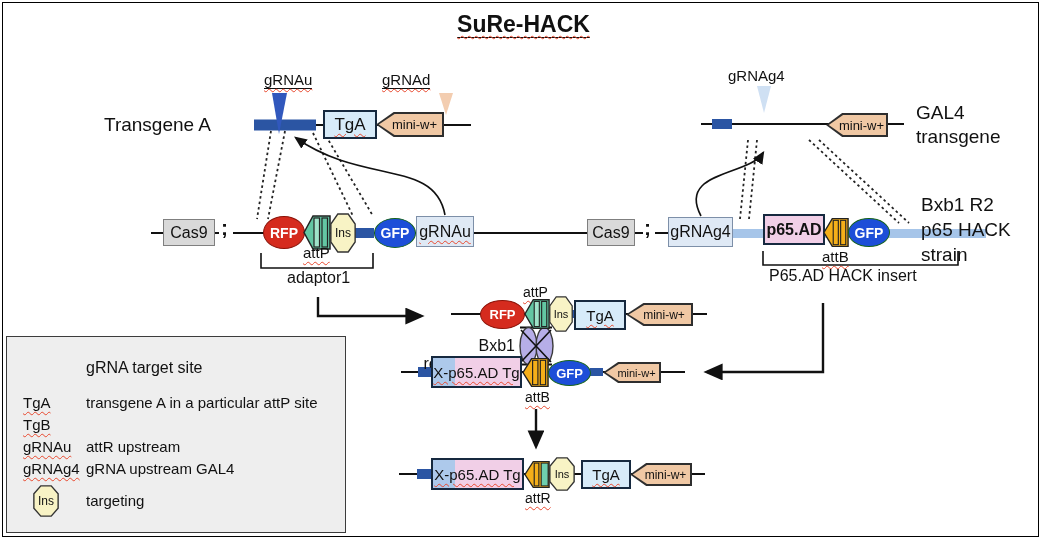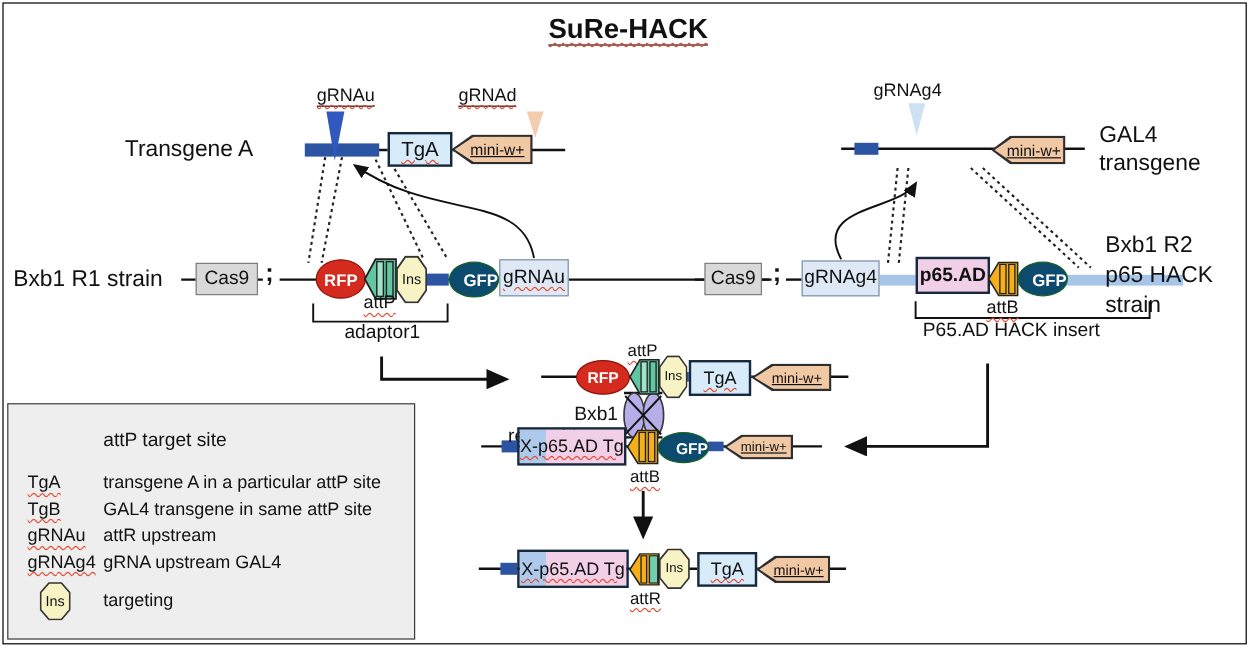--- a/index.html
+++ b/index.html
@@ -17,26 +17,26 @@
   .titlebar { left:0; top:8px; width:1041px; text-align:center; z-index:2; }
   .titlebar span { font-size:23px; font-weight:bold; }
   .box { display:flex; align-items:center; justify-content:center; border:2px solid #16293f; background:#d7ebf9; }
   .box.gray { background:#d9d9d9; border:1.5px solid #7f7f7f; }
   .box.mblue { background:#a6c5e9; }
   .box.pblue { background:#dfe9f5; border:1.5px solid #7d8fa8; }
   .box.pink { background:#f1cfe7;font-weight:bold; }
   .box.split { background:linear-gradient(90deg,#adc9eb 0 22px,#f1cfe7 22px); }
   .ell { border-radius:50%; display:flex; align-items:center; justify-content:center; color:#fff; font-weight:bold; }
   .ell.red { background:#d52b1e; border:1.8px solid #8c1308; }
-  .ell.green { background:#0c4a6e; border:1.8px solid #17641c;justify-content:flex-end; }
+  .ell.green { background:#1d4ed8; border:1.8px solid #17641c; }
   .marrow { display:flex; align-items:center; justify-content:center; }
   .marrow i { position:absolute; display:block; clip-path:polygon(0 50%,26% 0,100% 0,100% 100%,26% 100%); }
   .marrow .mo { inset:0; background:#2e2e2e; }
   .marrow .mi { inset:1.6px 1.6px 1.6px 2.8px; background:#f0c8a4; }
-  .marrow span { position:relative; margin-left:9px; font-size:13px;text-decoration:underline; }
+  .marrow span { position:relative; margin-left:9px; font-size:13px; }
   .ins { display:flex; align-items:center; justify-content:center; }
   .ins svg { position:absolute; inset:0; width:100%; height:100%; }
   .ins span { position:relative; font-size:12px; }
   .legend { background:#eeeeee; border:1.5px solid #3c3c3c; }
   .semi { font-size:21px; font-weight:600; }
 </style>
 </head>
 <body>
 
 <div class="canvas">
@@ -127,21 +127,20 @@
 <div class="abs node s15 ul sq" style="left:379px;top:68px">gRNAd</div>
 <div class="abs node box" style="left:320px;top:107px;width:54px;height:29px">
       <span class="sq" style="font-size:17px">TgA</span>
     </div>
 <div class="abs node marrow" style="left:373px;top:109px;width:68px;height:25px">
       <i class="mo"></i>
       <i class="mi"></i>
       <span>mini-w+</span>
     </div>
 
-<div class="abs node lbl" style="left:8px;top:219px">Bxb1 R1 strain</div>
 <div class="abs node box gray" style="left:160px;top:216px;width:52px;height:27px">
       <span class="s16">Cas9</span>
     </div>
 <div class="abs node semi" style="left:218px;top:213px">;</div>
 <div class="abs node ell red" style="left:260px;top:213px;width:42px;height:33px">
       <span class="s14">RFP</span>
     </div>
 <svg class="abs node" style="left:300px;top:211px" width="28" height="37" viewBox="0 0 28 37" preserveAspectRatio="none">
   <path d="M1 18.5 L10 2 H27 V35 H10 Z" fill="#63c6a3" stroke="#222" stroke-width="1.5"></path>
   <rect x="11" y="4" width="5.5" height="29" fill="#9fe3c9" stroke="#222" stroke-width="1.2"></rect>
@@ -257,25 +256,24 @@
 <div class="abs node box" style="left:578px;top:457px;width:50px;height:29px">
       <span class="s15 sq">TgA</span>
     </div>
 <div class="abs node marrow" style="left:627px;top:460px;width:62px;height:23px">
       <i class="mo"></i>
       <i class="mi"></i>
       <span style="font-size:12px">mini-w+</span>
     </div>
 
 <div class="abs node legend" style="left:3px;top:333px;width:340px;height:197px"></div>
-<div class="abs node s16" style="left:83px;top:356px;z-index:2">attP target site</div>
+<div class="abs node s16" style="left:83px;top:356px;z-index:2">gRNA target site</div>
 <div class="abs node s15 sq" style="left:20px;top:391px;z-index:2">TgA</div>
 <div class="abs node s15" style="left:83px;top:391px;z-index:2">transgene A in a particular attP site</div>
 <div class="abs node s15 sq" style="left:20px;top:413px;z-index:2">TgB</div>
-<div class="abs node s15" style="left:83px;top:413px;z-index:2">GAL4 transgene in same attP site</div>
 <div class="abs node s15 sq" style="left:20px;top:435px;z-index:2">gRNAu</div>
 <div class="abs node s15" style="left:83px;top:435px;z-index:2">attR upstream</div>
 <div class="abs node s15 sq" style="left:20px;top:457px;z-index:2">gRNAg4</div>
 <div class="abs node s15" style="left:83px;top:457px;z-index:2">gRNA upstream GAL4</div>
 <div class="abs node ins" style="left:30px;top:482px;width:26px;height:32px;z-index:2">
   <svg viewBox="0 0 30 40" preserveAspectRatio="none">
         <polygon points="9,1 21,1 29,11 29,29 21,39 9,39 1,29 1,11" fill="#f8f3c5" stroke="#333" stroke-width="1.6"></polygon>
       </svg>
   <span>Ins</span>
 </div>

